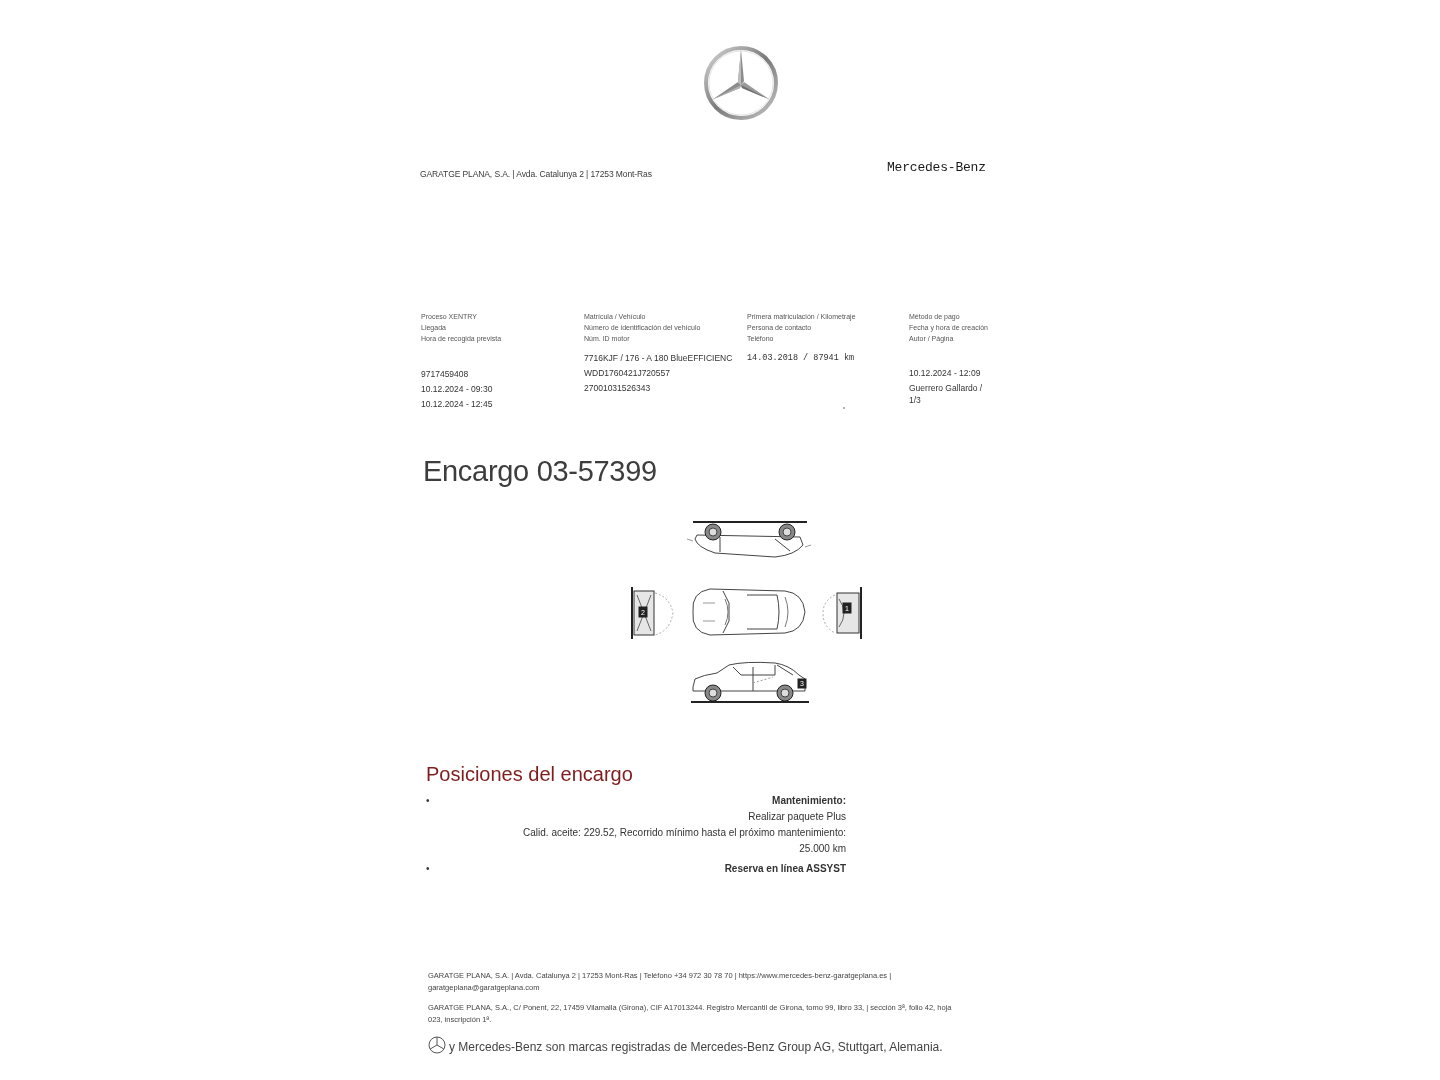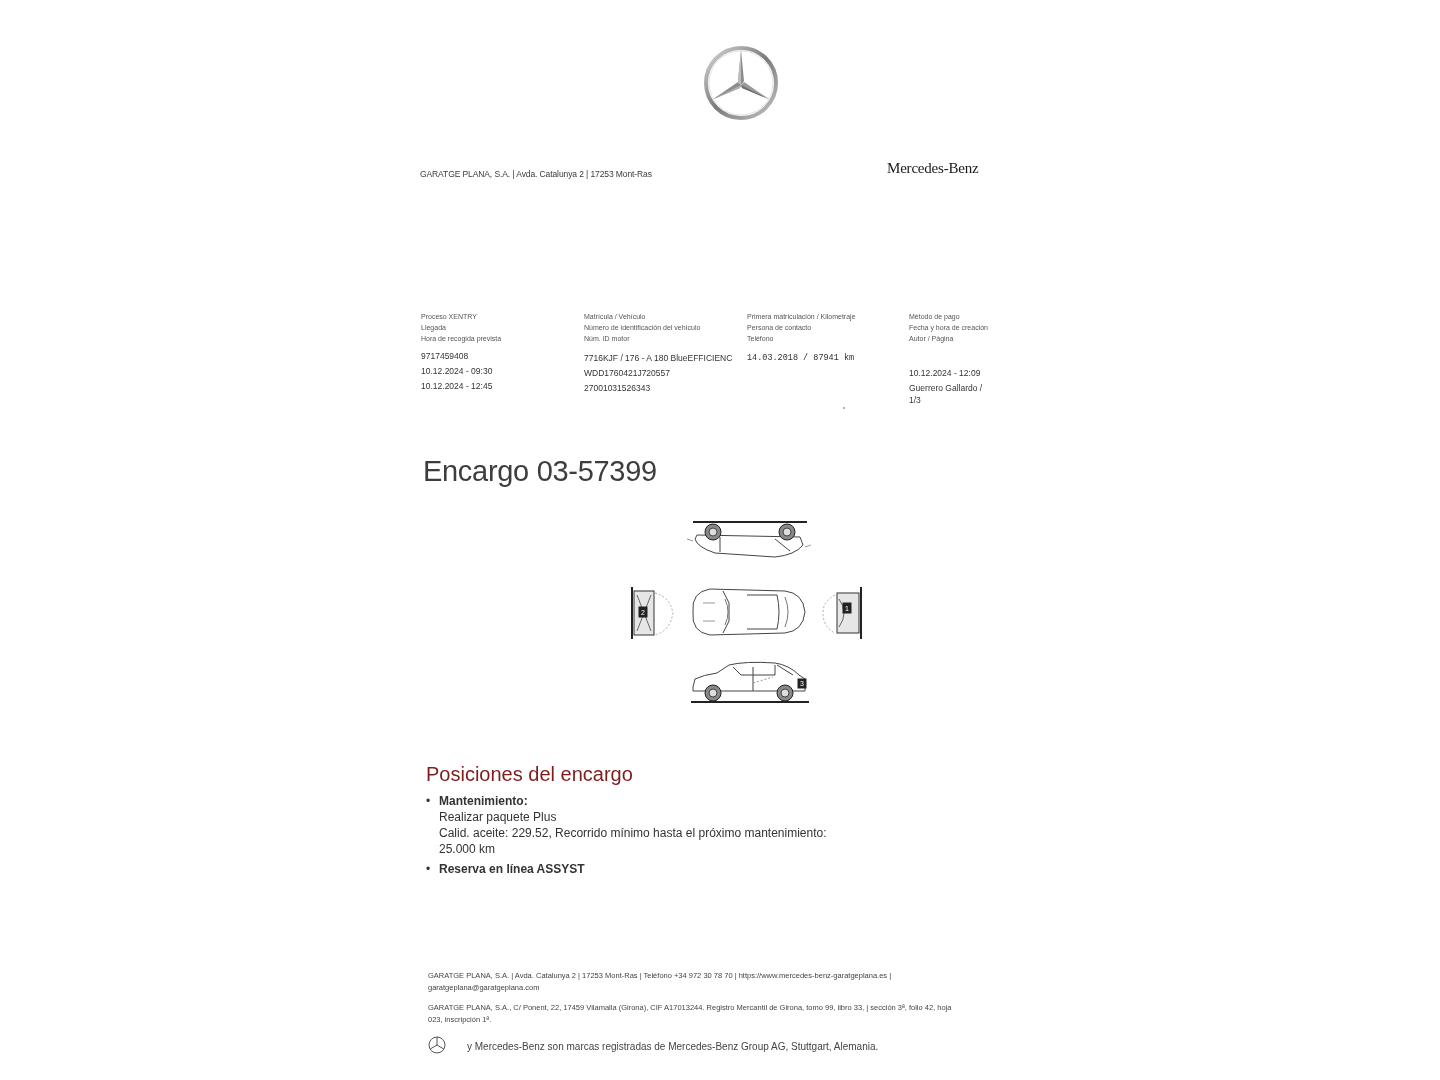--- a/index.html
+++ b/index.html
@@ -1,36 +1,36 @@
 <!DOCTYPE html>
 <html><head>
   <meta charset="utf-8">
   <style>
     html, body { margin: 0; padding: 0; background: #ffffff; }
     body { width: 1440px; height: 1080px; position: relative; overflow: hidden;
            font-family: "Liberation Sans", "DejaVu Sans", sans-serif; color: #2b2b2b; }
     .abs { position: absolute; }
     .logo-star { left: 702px; top: 44px; width: 78px; height: 78px; }
     .company-line { left: 420px; top: 169px; font-size: 8.5px; color: #3a3a3a; letter-spacing: -0.1px; }
-    .brand-word { left: 887px; top: 160px; font-family: Liberation Serif, serif;
-                  font-size: 15px; color: #1a1a1a; letter-spacing: -0.2px; }
+    .brand-word { left: 887px; top: 160px; font-family: Liberation Mono, monospace;
+                  font-size: 13px; color: #1a1a1a; letter-spacing: -0.2px; }
     .info-col { position: absolute; top: 311px; font-size: 7px; color: #555; line-height: 11px; }
     .info-col .lbl { display: block; white-space: nowrap; }
     .val-col { position: absolute; font-size: 8.5px; color: #333; line-height: 15px; white-space: nowrap; }
     .val-col span { display: block; }
     .title { left: 423px; top: 455px; font-size: 29px; color: #3d3d3d; font-weight: normal; letter-spacing: -0.3px; }
     .car-diagram { left: 625px; top: 517px; width: 240px; height: 190px; }
     .section-title { left: 426px; top: 763px; font-size: 20px; color: #7f1d1d; }
-    .positions { left: 426px; top: 793px; font-size: 12px; color: #333; line-height: 16px; width: 420px; }
+    .positions { left: 426px; top: 793px; font-size: 10px; color: #333; line-height: 16px; width: 420px; text-align: right; }
     .positions ul { margin: 0; padding: 0; list-style: none; }
     .positions li { position: relative; padding-left: 13px; margin-bottom: 4px; }
     .positions li::before { content: "•"; position: absolute; left: 0; top: 0; }
     .positions .bold { font-weight: bold; }
     .footer { left: 428px; font-size: 7.5px; color: #444; line-height: 12px; width: 640px; }
-    .footer-logo-row { left: 428px; top: 1036px; font-size: 10px; color: #444; display: flex; align-items: center; gap: 21px; }
+    .footer-logo-row { left: 428px; top: 1036px; font-size: 12px; color: #444; display: flex; align-items: center; gap: 3px; }
     .dot { left: 843px; top: 407px; width: 2px; height: 2px; background: #999; border-radius: 50%; }
   </style>
 </head>
 <body>
 
 <div class="abs logo-star">
   <svg width="78" height="78" viewBox="0 0 78 78">
     <defs>
       <linearGradient id="g1" x1="0" y1="0" x2="1" y2="1">
         <stop offset="0" stop-color="#d8d8d8"></stop>
@@ -66,21 +66,21 @@
   <span class="lbl">Primera matriculación / Kilometraje</span>
   <span class="lbl">Persona de contacto</span>
   <span class="lbl">Teléfono</span>
 </div>
 <div class="info-col" style="left:909px;">
   <span class="lbl">Método de pago</span>
   <span class="lbl">Fecha y hora de creación</span>
   <span class="lbl">Autor / Página</span>
 </div>
 
-<div class="val-col" style="left:421px; top:349px;">
+<div class="val-col" style="left:421px; top:367px;">
   <span>9717459408</span>
   <span>10.12.2024 - 09:30</span>
   <span>10.12.2024 - 12:45</span>
 </div>
 <div class="val-col" style="left:584px; top:351px;">
   <span>7716KJF / 176 - A 180 BlueEFFICIENC</span>
   <span>WDD1760421J720557</span>
   <span>27001031526343</span>
 </div>
 <div class="val-col" style="left:747px; top:351px;font-family:Liberation Mono, monospace;">

